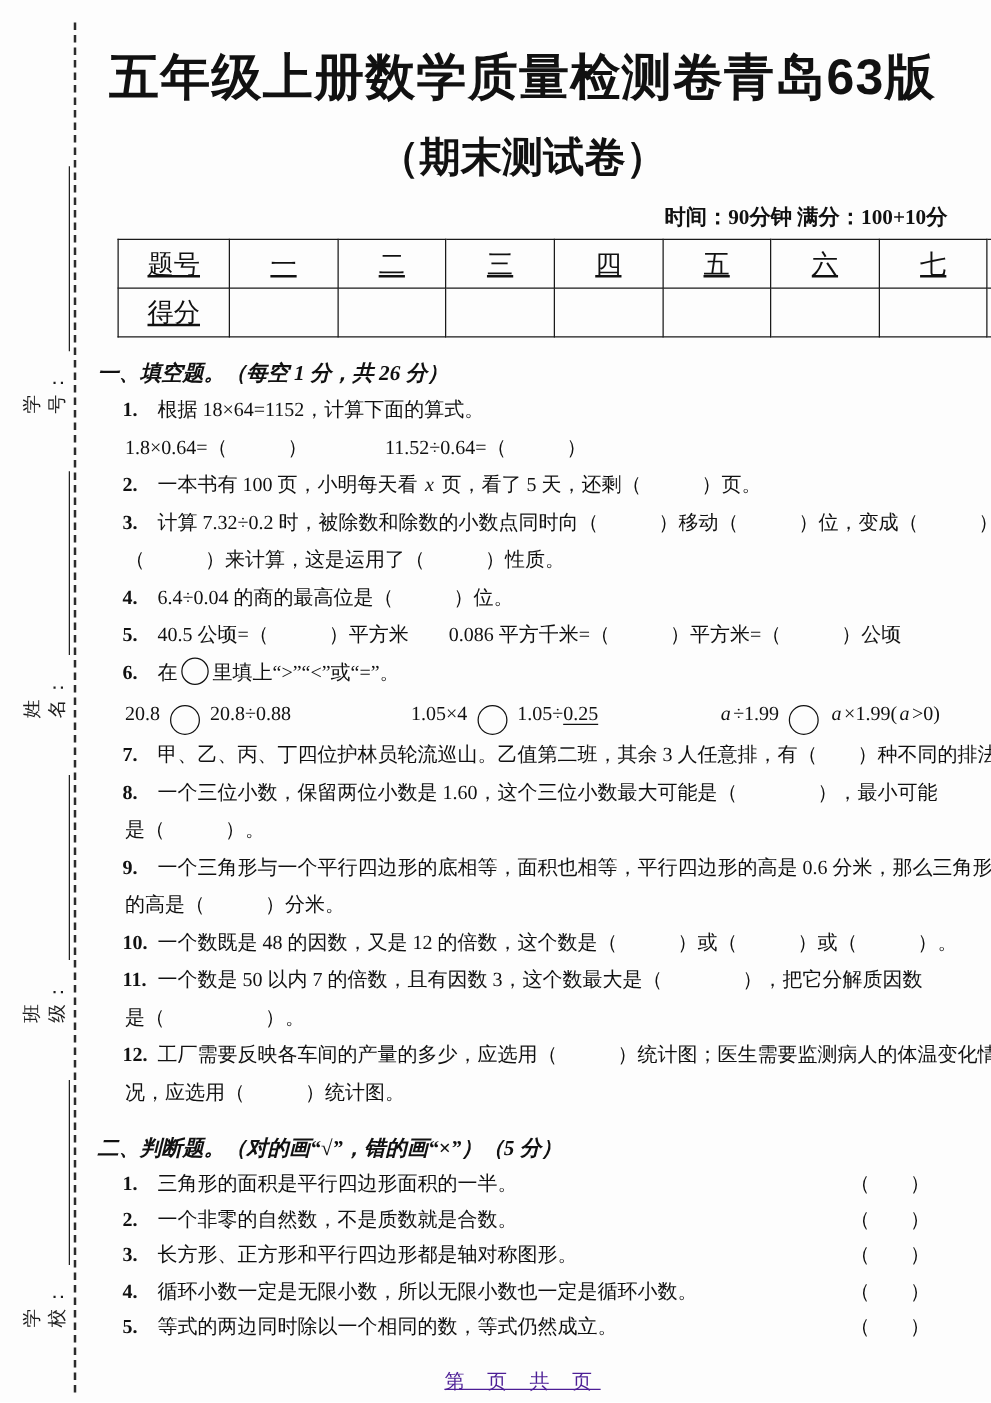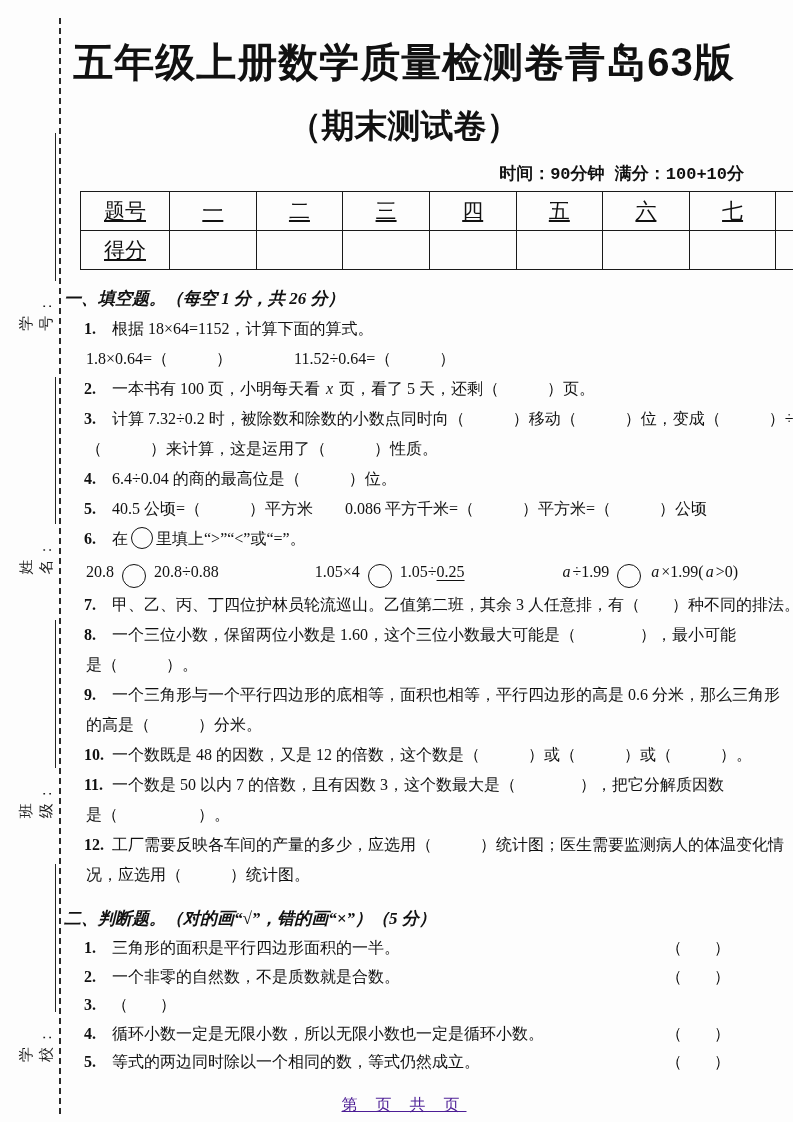--- a/index.html
+++ b/index.html
@@ -12,27 +12,27 @@
   .sidebar-rot{
     position:absolute;left:12px;top:1062px;width:975px;height:44px;
     transform:rotate(-90deg);transform-origin:0 0;
     display:flex;align-items:flex-end;font-size:15px;color:#1c1c1c;
     font-family:"Liberation Sans","DejaVu Sans",sans-serif;
   }
   .sfield{display:flex;align-items:flex-end;margin-right:46px;}
   .slabel{letter-spacing:2px;line-height:20px;}
   .sline{display:inline-block;width:150px;border-bottom:1.6px solid #222;height:16px;}
   
-  .content{position:absolute;left:64px;top:26px;width:680px;font-size:16px;}
+  .content{position:absolute;left:78px;top:26px;width:680px;font-size:16px;}
   h1.title{font-size:40px;line-height:52px;margin:10px 0 0;text-align:center;font-weight:700;letter-spacing:1px;
     font-family:"Liberation Sans","DejaVu Sans",sans-serif;}
   h2.subtitle{font-size:33px;line-height:44px;margin:16px 0 0;text-align:center;font-weight:700;
     font-family:"Liberation Sans","DejaVu Sans",sans-serif;}
   .meta{text-align:right;font-size:17px;margin-top:14px;font-weight:600;
-    font-family:Liberation Mono, monospace;}
+    font-family:Liberation Serif, serif;}
   table.score{border-collapse:collapse;margin:6px 0 0 16px;table-layout:fixed;width:783px;text-decoration:underline;}
   table.score td{border:1.7px solid #1a1a1a;height:38px;text-align:center;vertical-align:middle;
     font-size:21px;padding:0;}
   table.score td.c0{width:88px;}
   .sec{font-weight:700;font-size:17px;line-height:30px;margin-top:14px;font-style:italic;}
   .q{display:flex;line-height:30px;padding-left:20px;white-space:nowrap;}
   .qn{width:28px;flex:none;font-weight:700;}
   .cont{padding-left:22px;}
   .formulas span.f2{margin-left:62px;}
   .circ{display:inline-block;width:22px;height:22px;border:1.7px solid #111;border-radius:50%;
@@ -216,20 +216,21 @@
       <span class="jt">三角形的面积是平行四边形面积的一半。</span>
       <span class="jp">（　　）</span>
     </div>
     <div class="jrow">
       <span class="qn">2.</span>
       <span class="jt">一个非零的自然数，不是质数就是合数。</span>
       <span class="jp">（　　）</span>
     </div>
     <div class="jrow">
       <span class="qn">3.</span>
+      <span class="jt">长方形、正方形和平行四边形都是轴对称图形。</span>
       <span class="jp">（　　）</span>
     </div>
     <div class="jrow">
       <span class="qn">4.</span>
       <span class="jt">循环小数一定是无限小数，所以无限小数也一定是循环小数。</span>
       <span class="jp">（　　）</span>
     </div>
     <div class="jrow">
       <span class="qn">5.</span>
       <span class="jt">等式的两边同时除以一个相同的数，等式仍然成立。</span>

